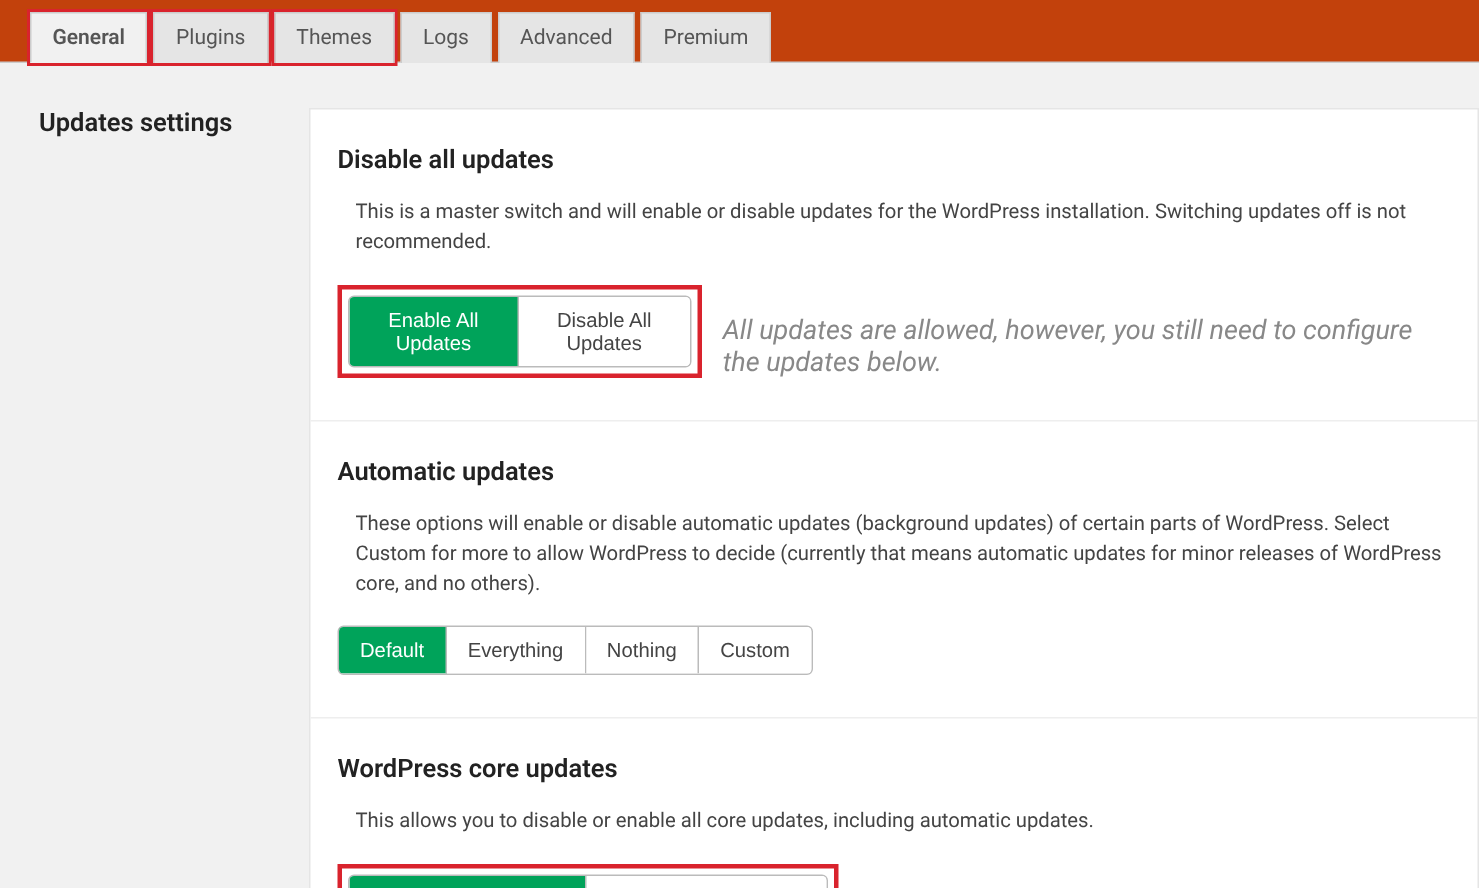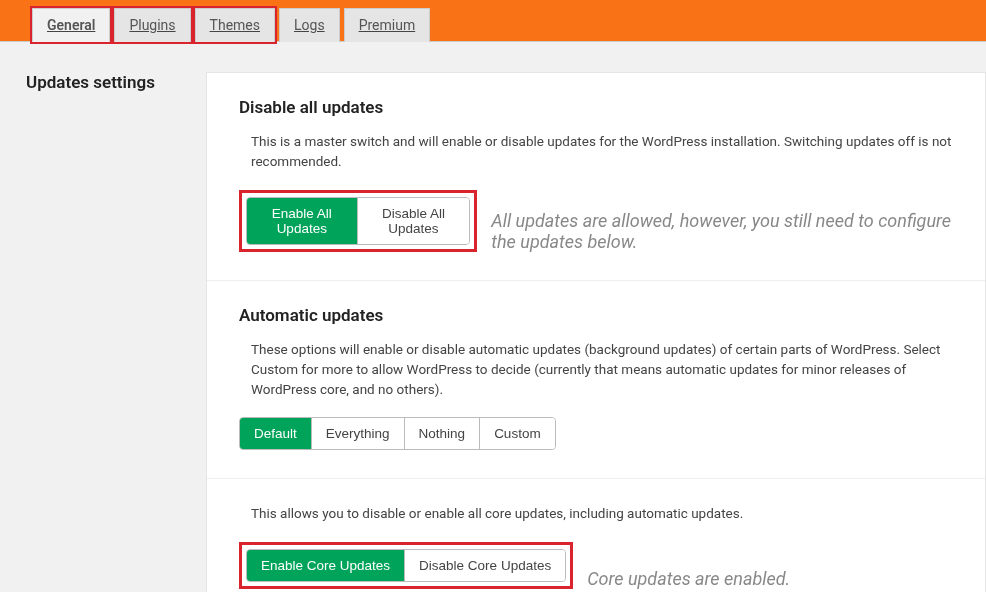--- a/index.html
+++ b/index.html
@@ -8,25 +8,24 @@
       background: #f1f1f1;
       width: 986px;
       height: 592px;
       overflow: hidden;
       font-size: 14px;
       color: #444;
     }
     .tab-bar {
       display: flex;
       gap: 4px;
-      background: #f97316;
+      background: #c2410c;
       border-bottom: 1px solid #ccc;
-      padding: 0 32px;
+      padding: 0 20px;
       padding-top: 8px;
-      text-decoration: underline;
     }
     .tab {
       padding: 8px 14px;
       background: #e5e5e5;
       border: 1px solid #ccc;
       border-bottom: none;
       font-size: 14px;
       color: #555;
       cursor: pointer;
       margin-bottom: -1px;
@@ -51,21 +50,21 @@
       font-size: 17px;
       font-weight: 600;
       color: #222;
     }
     .main {
       flex: 1;
       background: #fff;
       border: 1px solid #e5e5e5;
     }
     .section {
-      padding: 24px 22px 28px 32px;
+      padding: 24px 22px 28px 18px;
       border-bottom: 1px solid #eee;
     }
     .section h3 {
       font-size: 17px;
       font-weight: 600;
       margin-bottom: 14px;
       color: #222;
     }
     .section p {
       font-size: 13.5px;
@@ -111,20 +110,21 @@
     }
   </style>
 </head>
 <body>
 
 <div class="tab-bar">
   <div class="tab active highlighted">General</div>
   <div class="tab highlighted">Plugins</div>
   <div class="tab highlighted">Themes</div>
   <div class="tab">Logs</div>
+  <div class="tab">Advanced</div>
   <div class="tab">Premium</div>
 </div>
 
 <div class="content-wrap">
   <div class="sidebar">
     <h2>Updates settings</h2>
   </div>
 
   <div class="main">
 
@@ -149,20 +149,21 @@
         <div class="btn-group">
           <button class="active">Default</button>
           <button>Everything</button>
           <button>Nothing</button>
           <button>Custom</button>
         </div>
       </div>
     </div>
 
     <div class="section">
+      <h3>WordPress core updates</h3>
       <p>This allows you to disable or enable all core updates, including automatic updates.</p>
       <div class="control-row">
         <div class="highlight-box">
           <div class="btn-group">
             <button class="active">Enable Core Updates</button>
             <button>Disable Core Updates</button>
           </div>
         </div>
         <span class="hint">Core updates are enabled.</span>
       </div>

